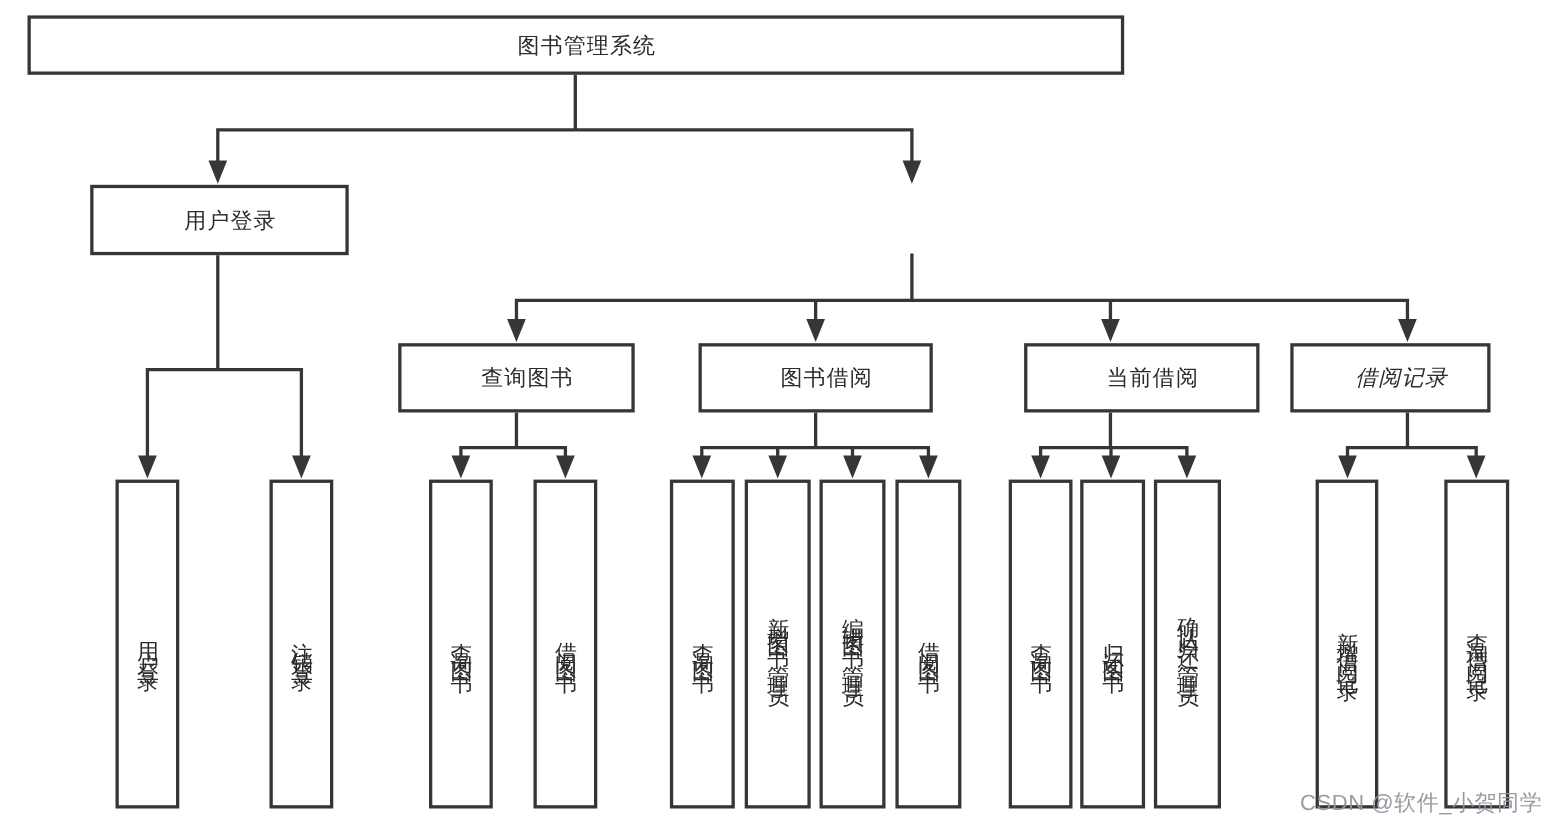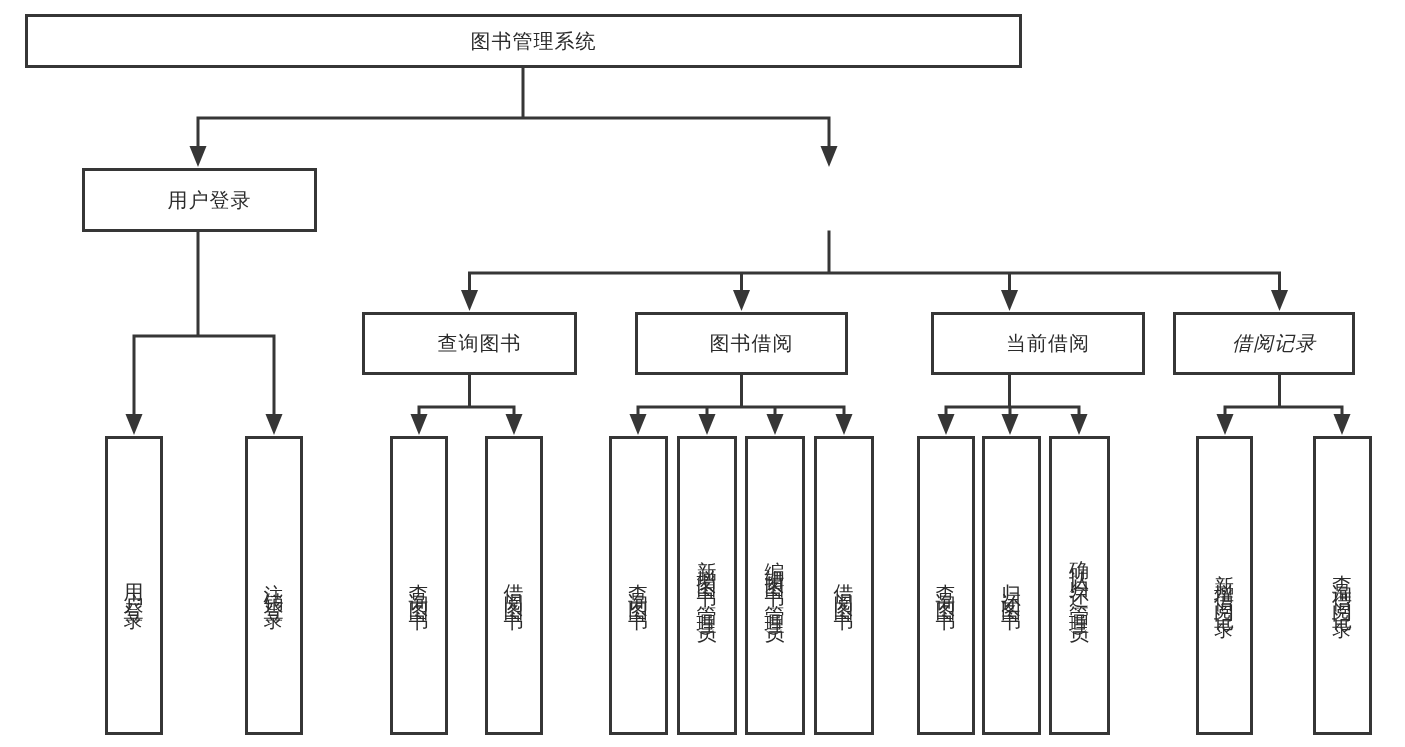--- a/index.html
+++ b/index.html
@@ -93,14 +93,15 @@
   <div class="node v" style="left:745px; top:436px; width:60px; height:299px;">编辑图书（管理员）</div>
   <div class="node v" style="left:814px; top:436px; width:60px; height:299px;">借阅图书</div>
 
   <div class="node v" style="left:917px; top:436px; width:58px; height:299px;">查询图书</div>
   <div class="node v" style="left:982px; top:436px; width:59px; height:299px;">归还图书</div>
   <div class="node v" style="left:1049px; top:436px; width:61px; height:299px;">确认归还（管理员）</div>
 
   <div class="node v" style="left:1196px; top:436px; width:57px; height:299px;">新增借阅记录</div>
   <div class="node v" style="left:1313px; top:436px; width:59px; height:299px;">查询借阅记录</div>
 
+  <div class="watermark">CSDN @软件_小贺同学</div>
 
 </div>
 
 </body></html>

